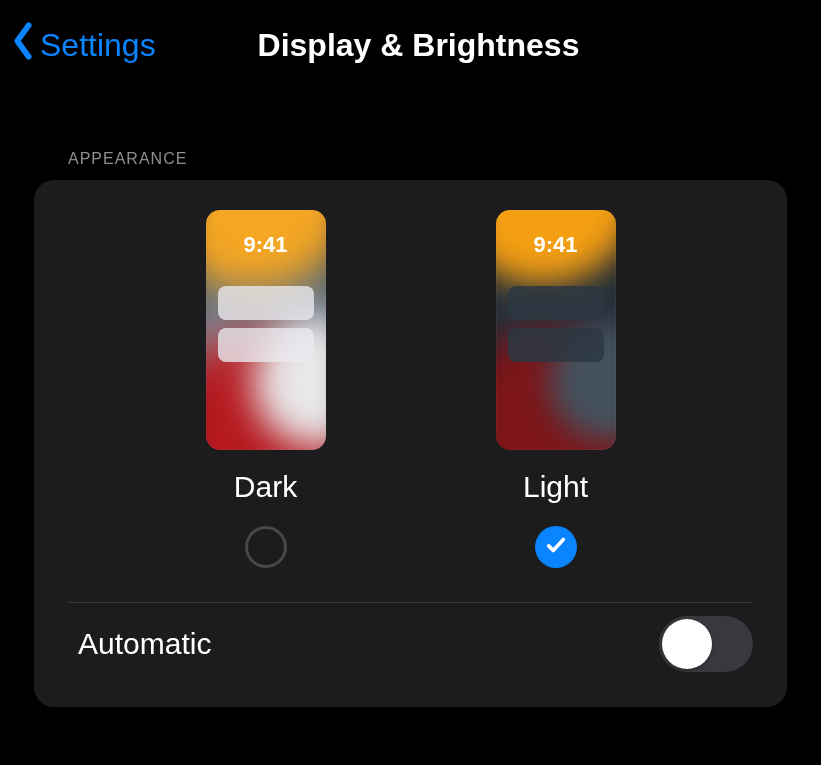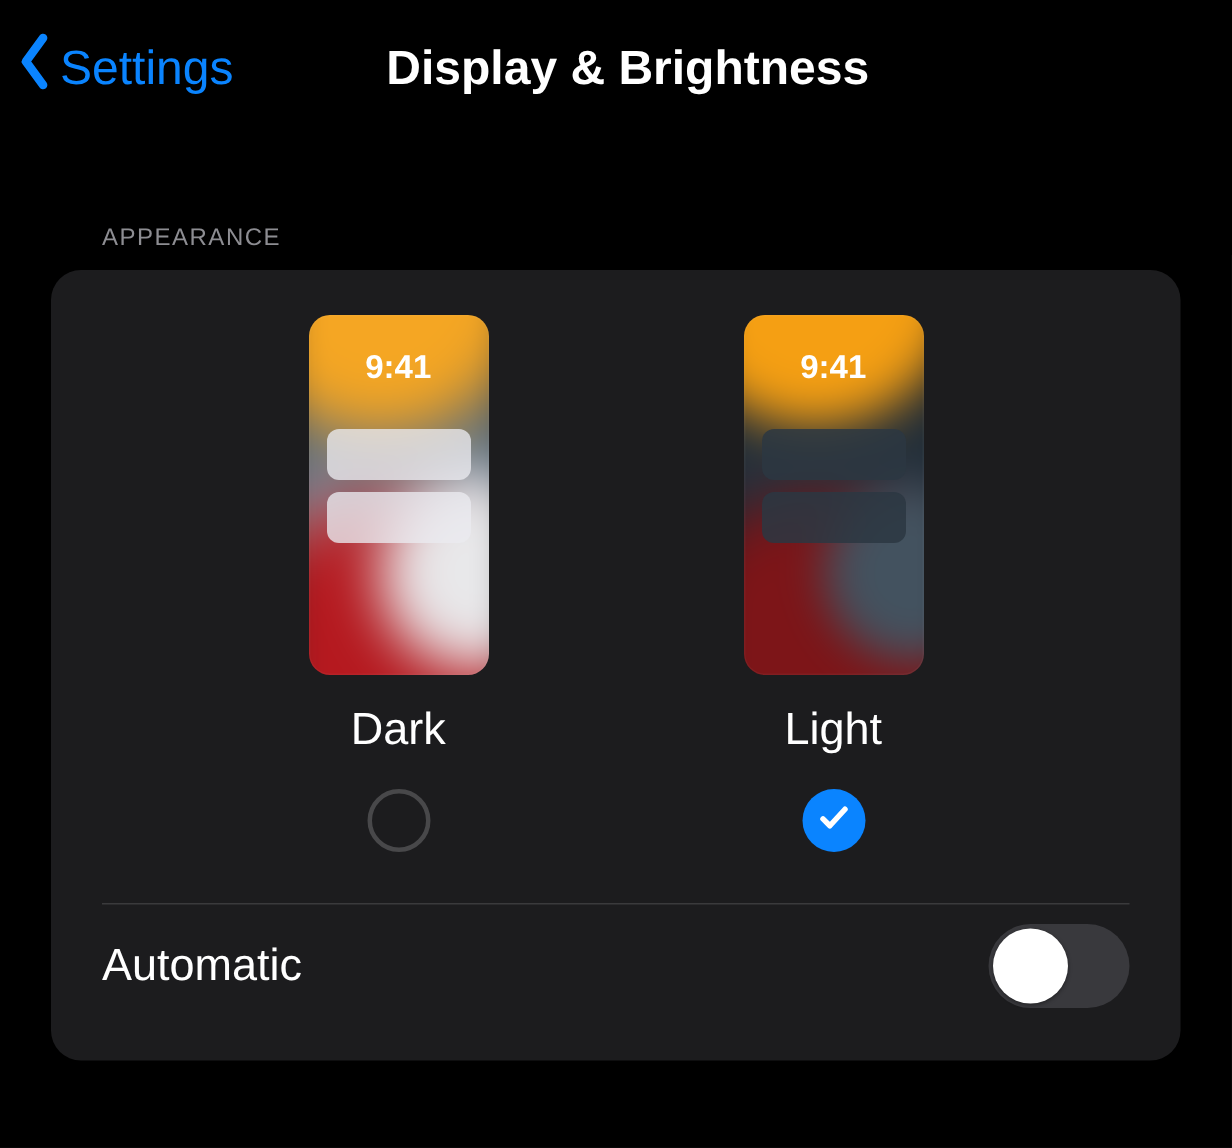--- a/index.html
+++ b/index.html
@@ -122,20 +122,21 @@
     background: #3a3a3c;
     margin: 34px 0 0;
   }
 
   
   .row {
     display: flex;
     align-items: center;
     justify-content: space-between;
     height: 82px;
+    margin-left: 10px;
   }
   .row-label {
     font-size: 30px;
     color: #fff;
   }
   .switch {
     width: 94px; height: 56px;
     border-radius: 28px;
     background: #39393d;
     position: relative;

